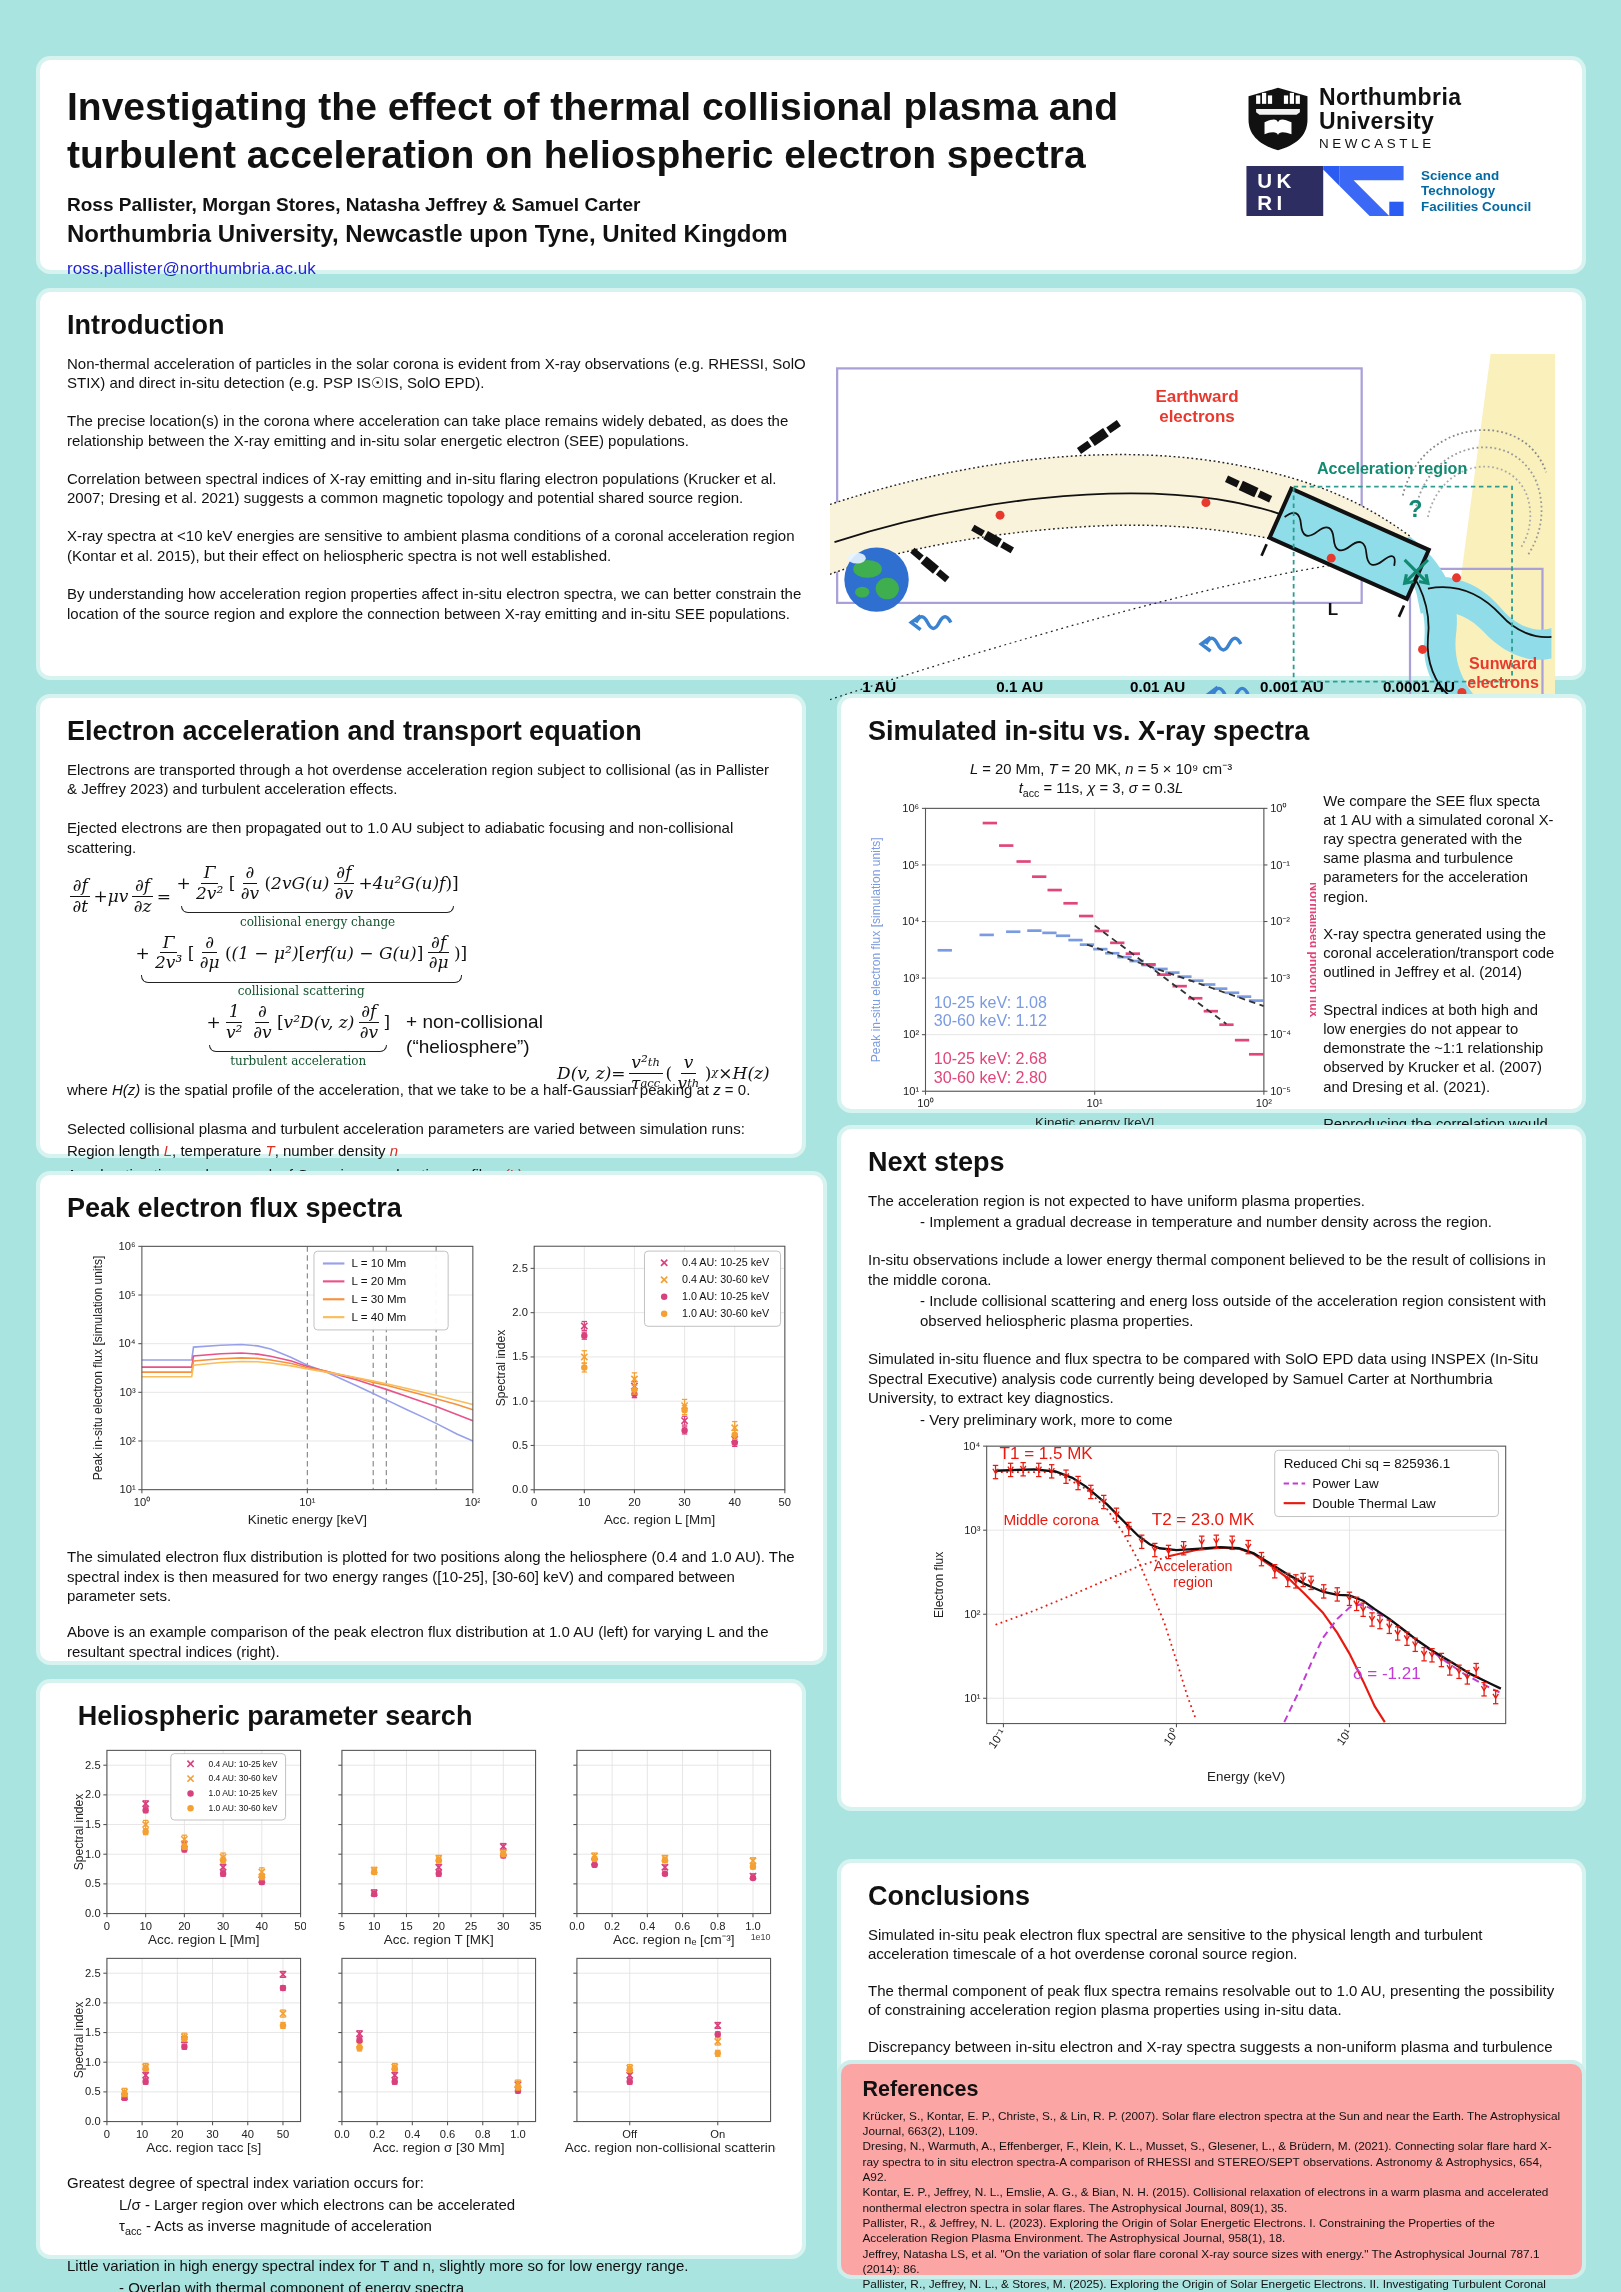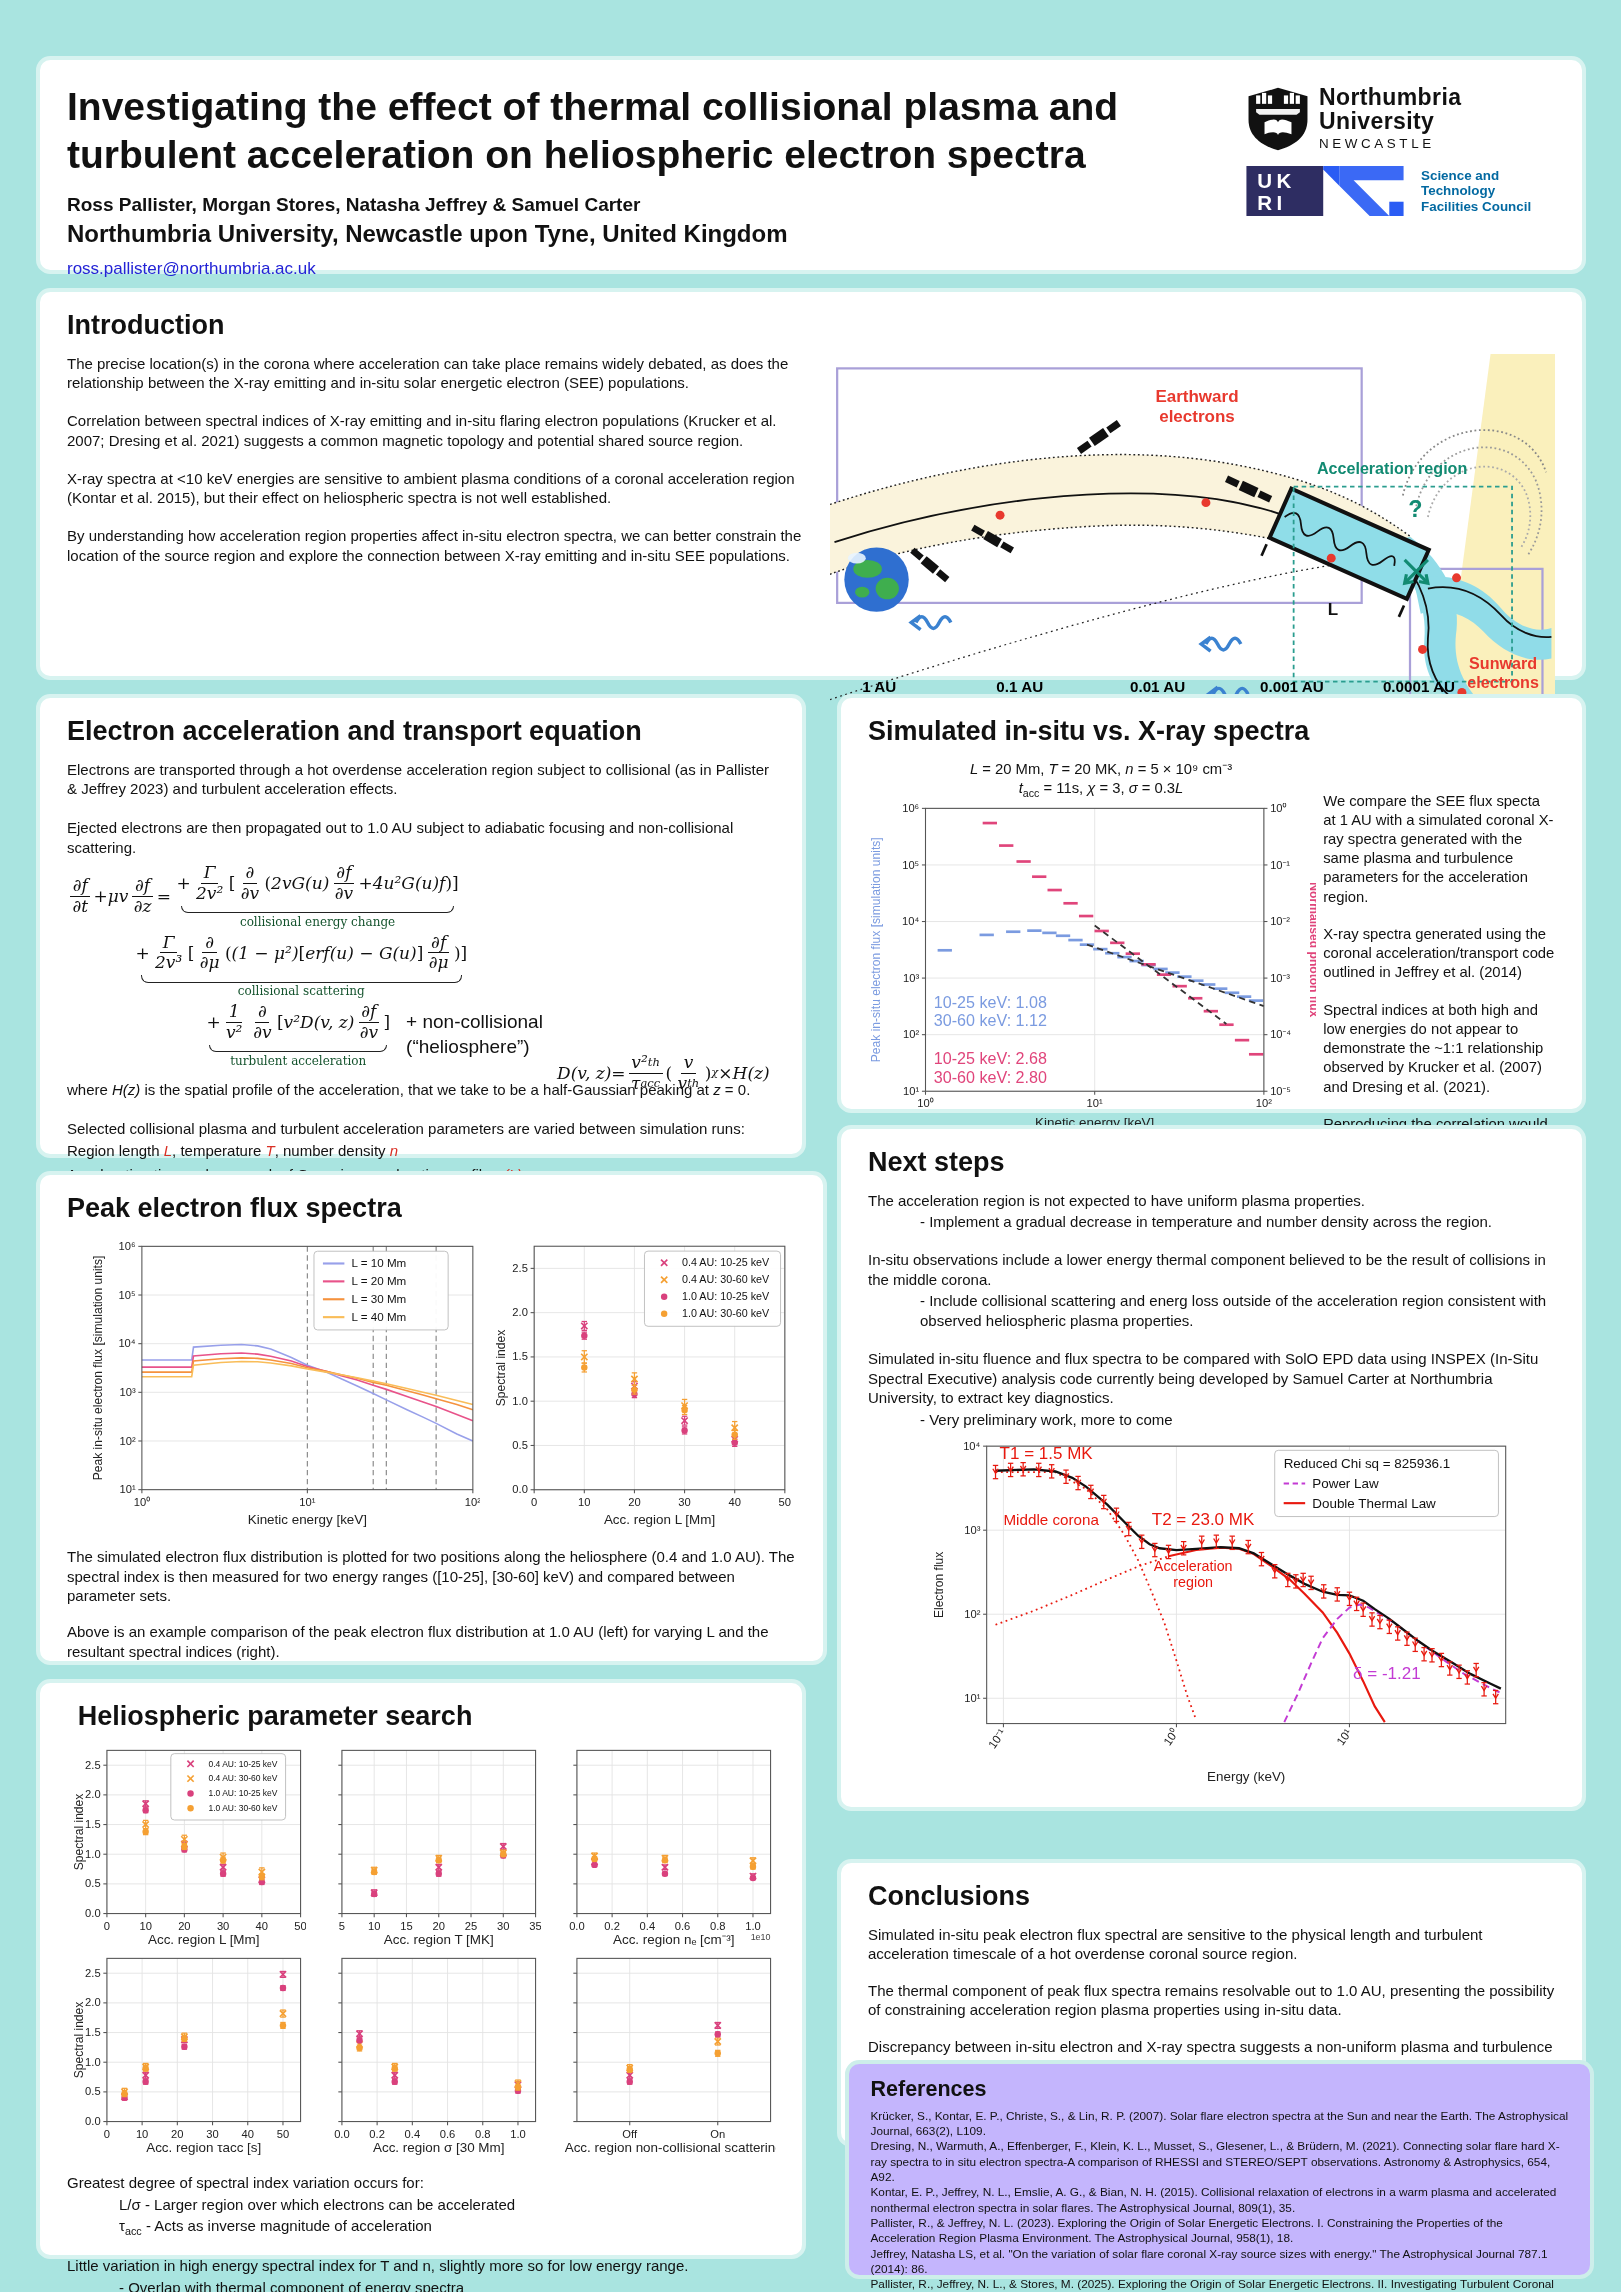--- a/index.html
+++ b/index.html
@@ -1,20 +1,20 @@
 <!DOCTYPE html>
 <html style="font-size:14.3px"><head>
 <meta charset="utf-8">
 <style>
   html,body{margin:0;padding:0;}
   body{width:1622px;height:2293px;position:relative;background:#a9e4e0;
        font-family:"Liberation Sans",sans-serif;color:#111;overflow:hidden;}
   .card{position:absolute;background:#fff;border-radius:14.3px;border:4.5px solid #d7f3f0;
         box-sizing:border-box;padding:18px 27px;}
-  .gray{background:#c4b5fd;border-color:#cdeeea;margin-left:8px;}
+  .gray{background:#fca5a5;border-color:#cdeeea;}
   h1.title{font-size:39px;font-weight:bold;line-height:1.22;margin:5.4px 0 0;}
   .authors{font-size:19px;font-weight:bold;margin-top:14.3px;line-height:1.3;}
   .affil{font-size:24px;font-weight:bold;line-height:1.3;}
   .email{font-size:17px;color:#2323d6;margin-top:10.7px;display:inline-block;}
   h2{font-size:27px;margin:0 0 12.5px;font-weight:bold;}
   h2.small{font-size:21.5px;margin:0 0 7.2px;}
   .body{font-size:15px;line-height:1.32;}
   .body p{margin:0 0 19px;}
   .body p:last-child{margin-bottom:0;}
   .hdr-row{display:flex;}
@@ -118,20 +118,21 @@
       </div>
     </div>
   </div>
 </div>
 
 <div class="card" id="card-intro" style="left:36px;top:288px;width:1550px;height:392px;">
   <h2>Introduction</h2>
   <div class="introflex">
     <div class="introtext body list">
 
+    <p style="margin-bottom:18px;">Non-thermal acceleration of particles in the solar corona is evident from X-ray observations (e.g. RHESSI, SolO STIX) and direct in-situ detection (e.g. PSP IS☉IS, SolO EPD).</p>
         <p style="margin-bottom:18px;">The precise location(s) in the corona where acceleration can take place remains widely debated, as does the relationship between the X-ray emitting and in-situ solar energetic electron (SEE) populations.</p>
         <p style="margin-bottom:18px;">Correlation between spectral indices of X-ray emitting and in-situ flaring electron populations (Krucker et al. 2007; Dresing et al. 2021) suggests a common magnetic topology and potential shared source region.</p>
         <p style="margin-bottom:18px;">X-ray spectra at &lt;10 keV energies are sensitive to ambient plasma conditions of a coronal acceleration region (Kontar et al. 2015), but their effect on heliospheric spectra is not well established.</p>
         <p style="margin-bottom:18px;">By understanding how acceleration region properties affect in-situ electron spectra, we can better constrain the location of the source region and explore the connection between X-ray emitting and in-situ SEE populations.</p>
       </div>
     <div class="diagwrap">
       <svg width="725" height="351" viewBox="0 0 810 392">
         <defs>
           <g id="sat">
               <rect x="-6" y="-3" width="12" height="7" fill="#111"></rect>

